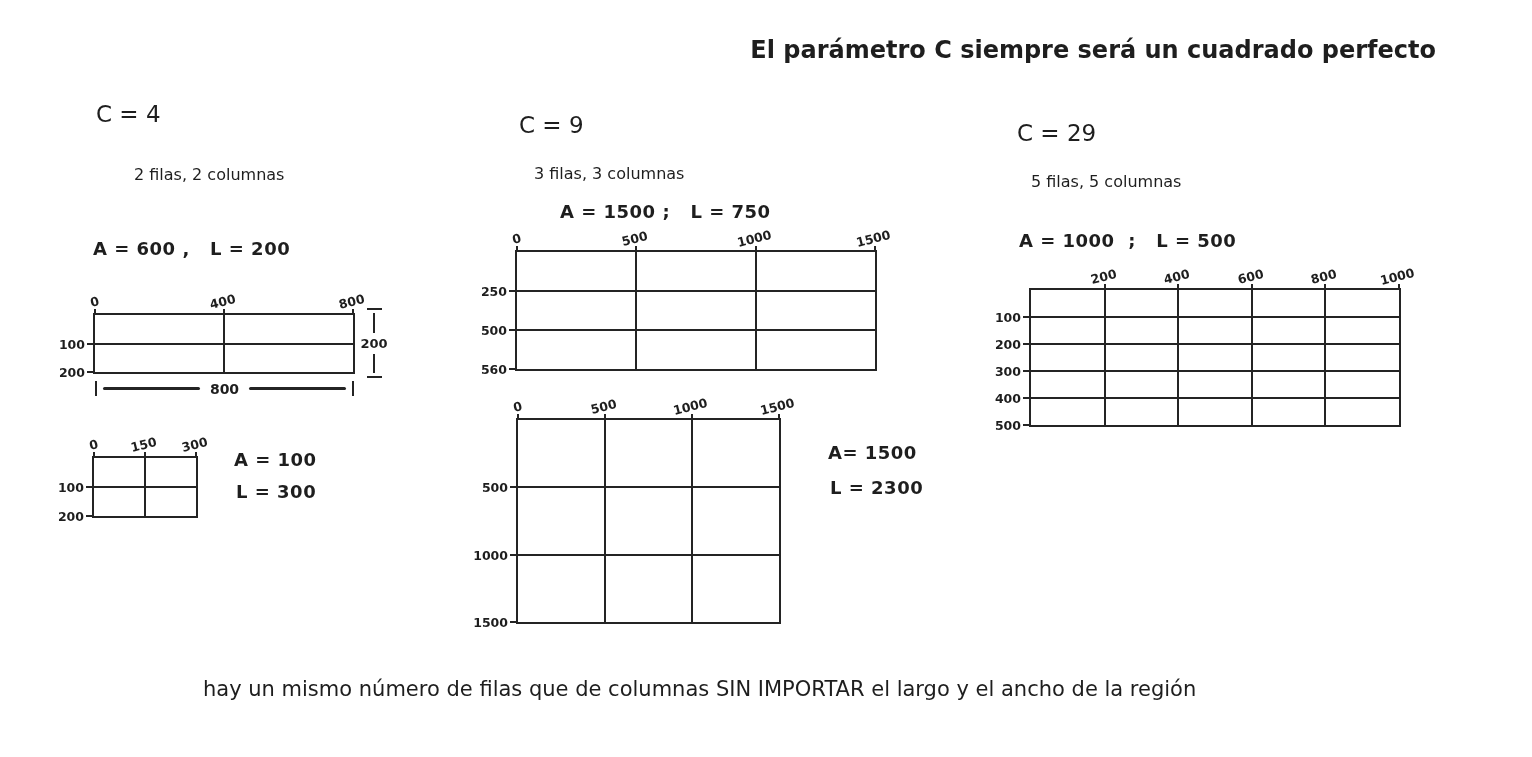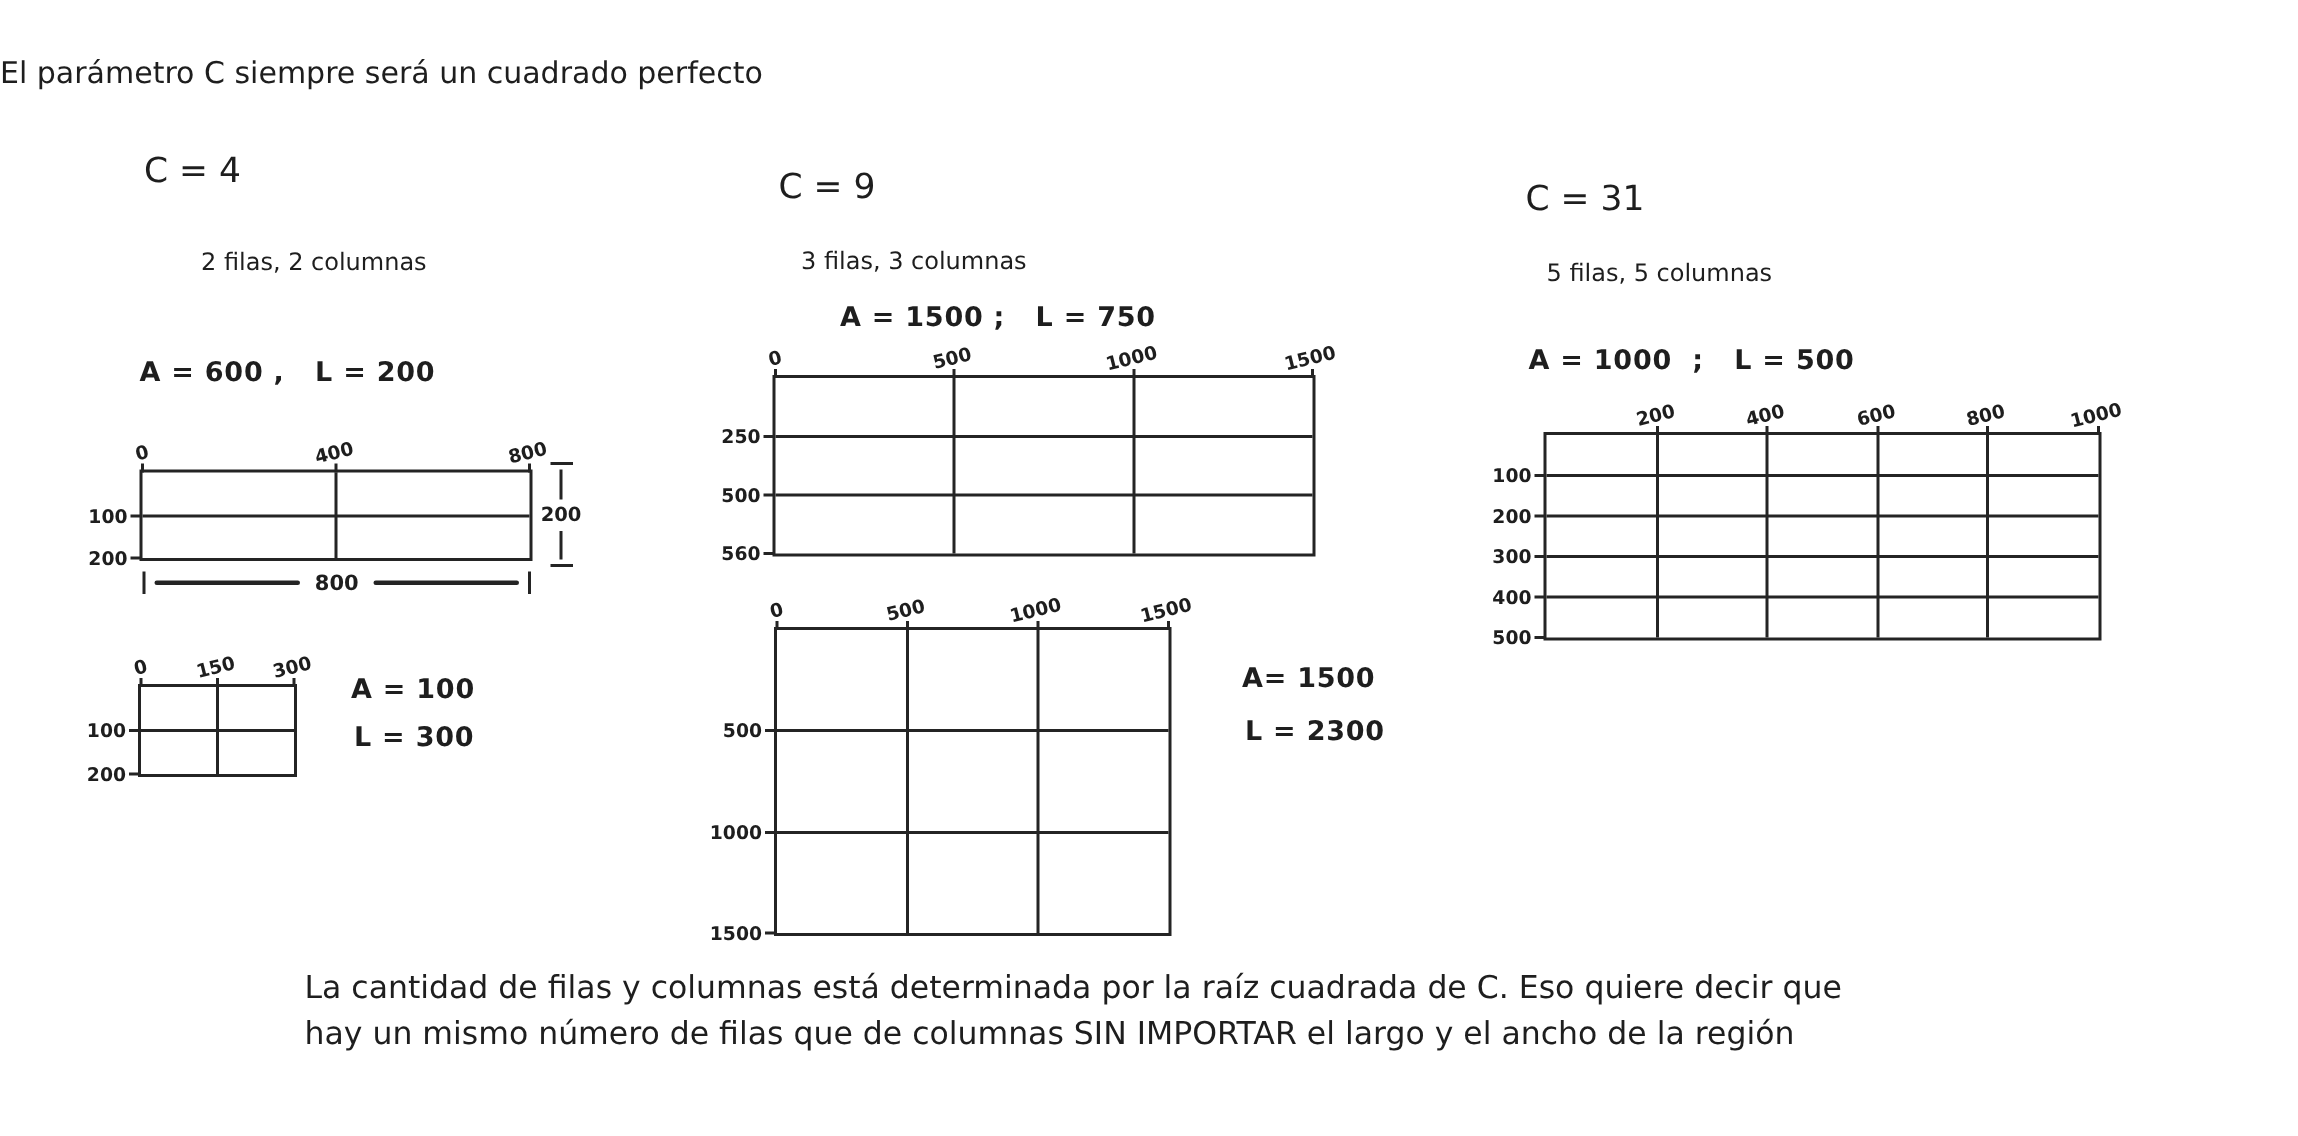--- a/index.html
+++ b/index.html
@@ -1,21 +1,21 @@
 <!DOCTYPE html>
 <html><head>
 <meta charset="utf-8">
 <style>
   html,body{margin:0;padding:0;background:#ffffff;}
   .canvas{
     position:relative;width:1532px;height:757px;background:#ffffff;
     font-family:"DejaVu Sans","Liberation Sans",sans-serif;color:#1e1e1e;overflow:hidden;
   }
   .txt{position:absolute;white-space:pre;}
-  .title{position:absolute;left:0;top:36px;width:1436px;text-align:left;font-size:20px;}
+  .title{position:absolute;left:0;top:36px;width:1436px;text-align:right;font-size:24px;font-weight:bold;}
   .c-label{font-size:23px;}
   .rc-label{font-size:16px;}
   .params{font-size:18px;font-weight:bold;letter-spacing:0.5px;}
   .footer-line{position:absolute;font-size:21px;white-space:pre;}
 
   .grid{position:absolute;border:2px solid #242424;box-sizing:border-box;}
   .vline{position:absolute;top:0;bottom:0;width:2px;background:#242424;transform:translateX(-1px);}
   .hline{position:absolute;left:0;right:0;height:2px;background:#242424;transform:translateY(-1px);}
   .xtick{position:absolute;bottom:calc(100% + 6px);transform:translateX(-55%) rotate(-14deg);
          font-size:12.5px;font-weight:bold;white-space:nowrap;}
@@ -134,21 +134,21 @@
       <div class="ytick" style="top: 33.3%;">500</div>
       <div class="ymark" style="top: 33.3%;"></div>
       <div class="ytick" style="top: 66.7%;">1000</div>
       <div class="ymark" style="top: 66.7%;"></div>
       <div class="ytick" style="top: 100%;">1500</div>
       <div class="ymark" style="top: 100%;"></div>
     </div>
   <div class="txt params" style="left:828px;top:442px">A= 1500</div>
   <div class="txt params" style="left:830px;top:477px">L = 2300</div>
 
-  <div class="txt c-label" style="left:1017px;top:120px">C = 31</div>
+  <div class="txt c-label" style="left:1017px;top:120px">C = 29</div>
   <div class="txt rc-label" style="left:1031px;top:172px">5 filas, 5 columnas</div>
   <div class="txt params" style="left:1019px;top:230px">A = 1000  ;   L = 500</div>
 
   <div class="grid" style="left:1029px;top:288px;width:372px;height:139px">
       <div class="vline" style="left: 20%;"></div>
       <div class="vline" style="left: 40%;"></div>
       <div class="vline" style="left: 60%;"></div>
       <div class="vline" style="left: 80%;"></div>
       <div class="hline" style="top: 20%;"></div>
       <div class="hline" style="top: 40%;"></div>
@@ -169,16 +169,15 @@
       <div class="ytick" style="top: 40%;">200</div>
       <div class="ymark" style="top: 40%;"></div>
       <div class="ytick" style="top: 60%;">300</div>
       <div class="ymark" style="top: 60%;"></div>
       <div class="ytick" style="top: 80%;">400</div>
       <div class="ymark" style="top: 80%;"></div>
       <div class="ytick" style="top: 100%;">500</div>
       <div class="ymark" style="top: 100%;"></div>
     </div>
 
-  <div class="footer-line" style="left:203px;top:646px">La cantidad de filas y columnas está determinada por la raíz cuadrada de C. Eso quiere decir que</div>
   <div class="footer-line" style="left:203px;top:677px">hay un mismo número de filas que de columnas SIN IMPORTAR el largo y el ancho de la región</div>
 
 </div>
 
 </body></html>

